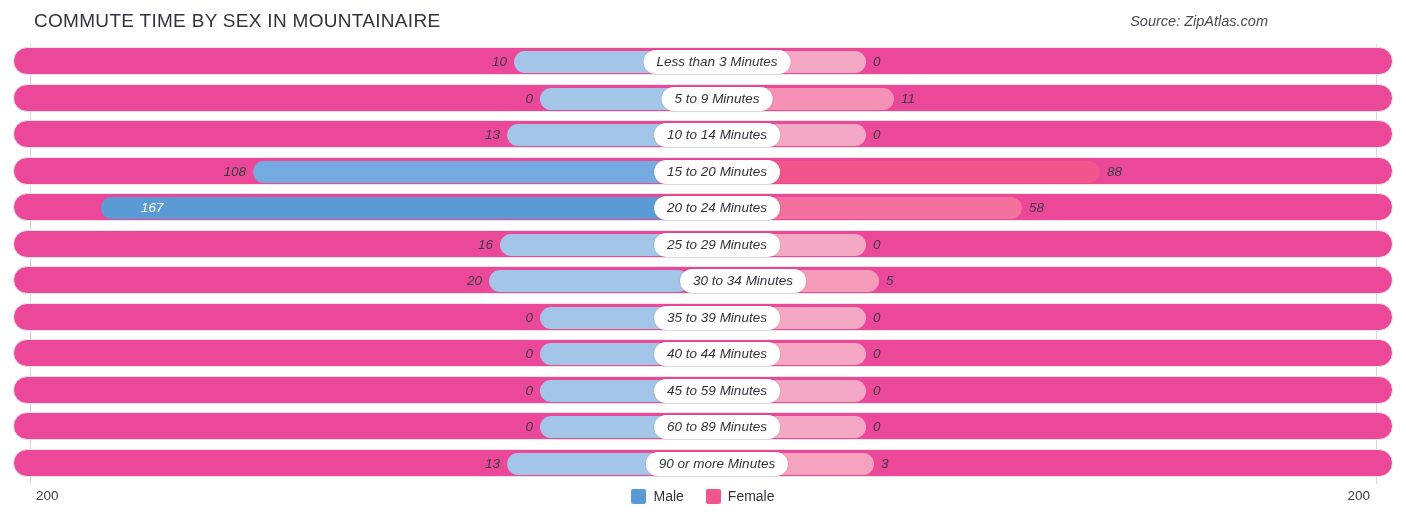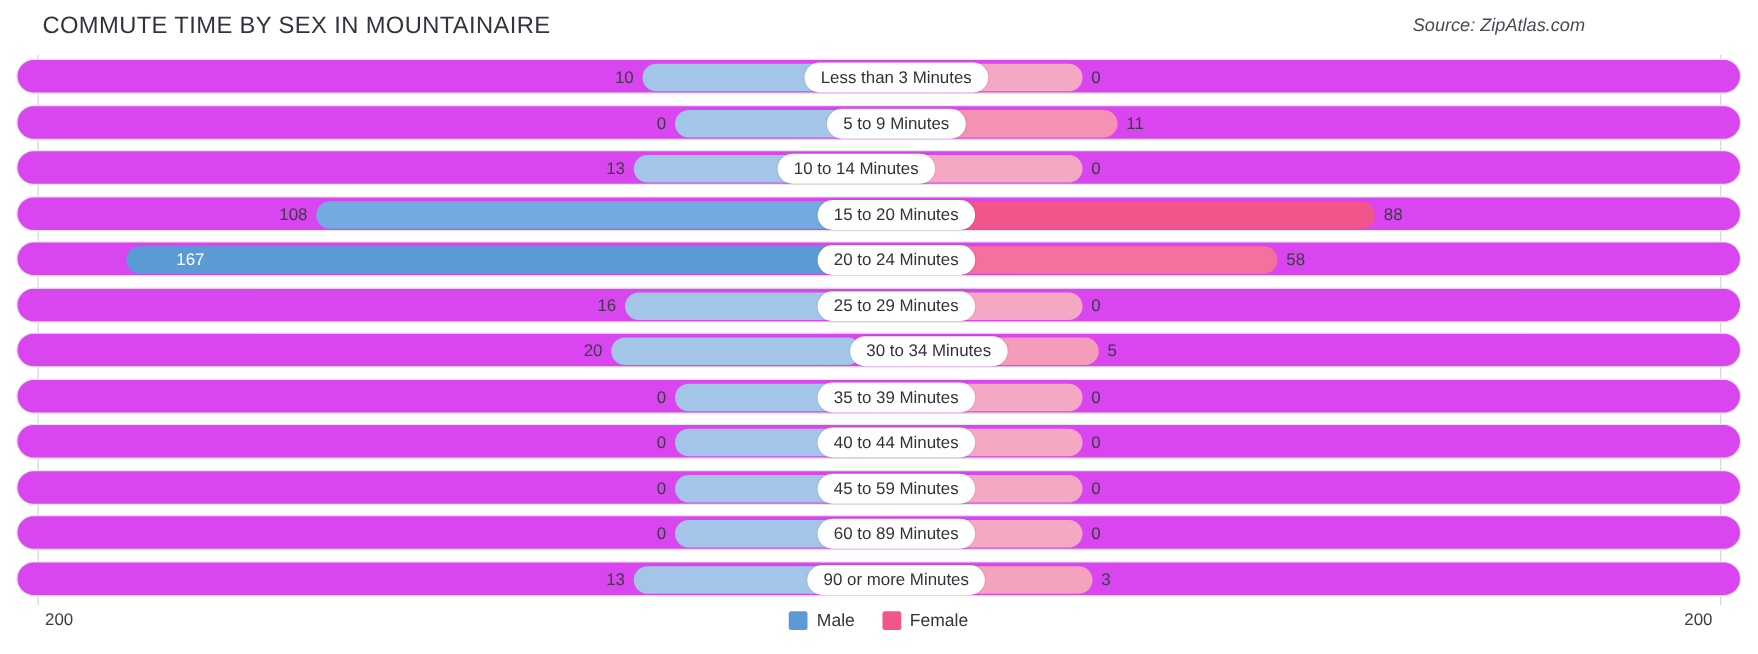--- a/index.html
+++ b/index.html
@@ -27,23 +27,24 @@
   
   .plot{position:absolute;left:0;top:44px;width:1406px;height:440px;}
   .axis-line{position:absolute;top:0;width:1px;height:440px;background:#d8d8dc;}
   .axis-left{left:30px;}
   .axis-right{left:1376px;}
 
   
   .row{
     position:absolute;left:13px;width:1380px;height:28px;
     box-sizing:border-box;
-    background:#d946ef;
+    background:#ec4899;
     border:1px solid #e6e6e8;
     border-radius:14px;
+    font-style:italic;
   }
   .bar{
     position:absolute;top:3px;height:22px;
     border-radius:11px;
   }
   .bar-male{right:703px;}
   .bar-female{left:703px;}
 
   .val{
     position:absolute;top:4px;
@@ -104,21 +105,21 @@
         <div class="bar bar-female" style="width: 177px; background: rgb(245, 145, 180);"></div>
         <div class="val val-male" style="right: 859px;">0</div>
         <div class="val val-female" style="left: 887px;">11</div>
         <div class="cat" style="left: 703px;">5 to 9 Minutes</div>
       </div>
       <div class="row" style="top: 76px;">
         <div class="bar bar-male" style="width: 182px; background: rgb(163, 198, 232);"></div>
         <div class="bar bar-female" style="width: 149px; background: rgb(245, 168, 195);"></div>
         <div class="val val-male" style="right: 892px;">13</div>
         <div class="val val-female" style="left: 859px;">0</div>
-        <div class="cat" style="left: 671px;">10 to 14 Minutes</div>
+        <div class="cat" style="left: 703px;">10 to 14 Minutes</div>
       </div>
       <div class="row" style="top: 112.5px;">
         <div class="bar bar-male" style="width: 436px; background: rgb(116, 170, 223);"></div>
         <div class="bar bar-female" style="width: 383px; background: rgb(242, 84, 140);"></div>
         <div class="val val-male" style="right: 1146px;">108</div>
         <div class="val val-female" style="left: 1093px;">88</div>
         <div class="cat" style="left: 703px;">15 to 20 Minutes</div>
       </div>
       <div class="row" style="top: 149px;">
         <div class="bar bar-male" style="width: 588px; background: rgb(91, 155, 213);"></div>

